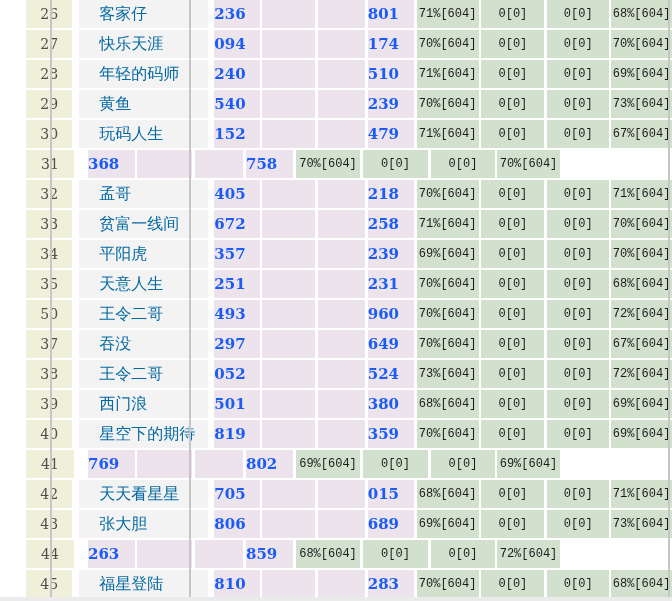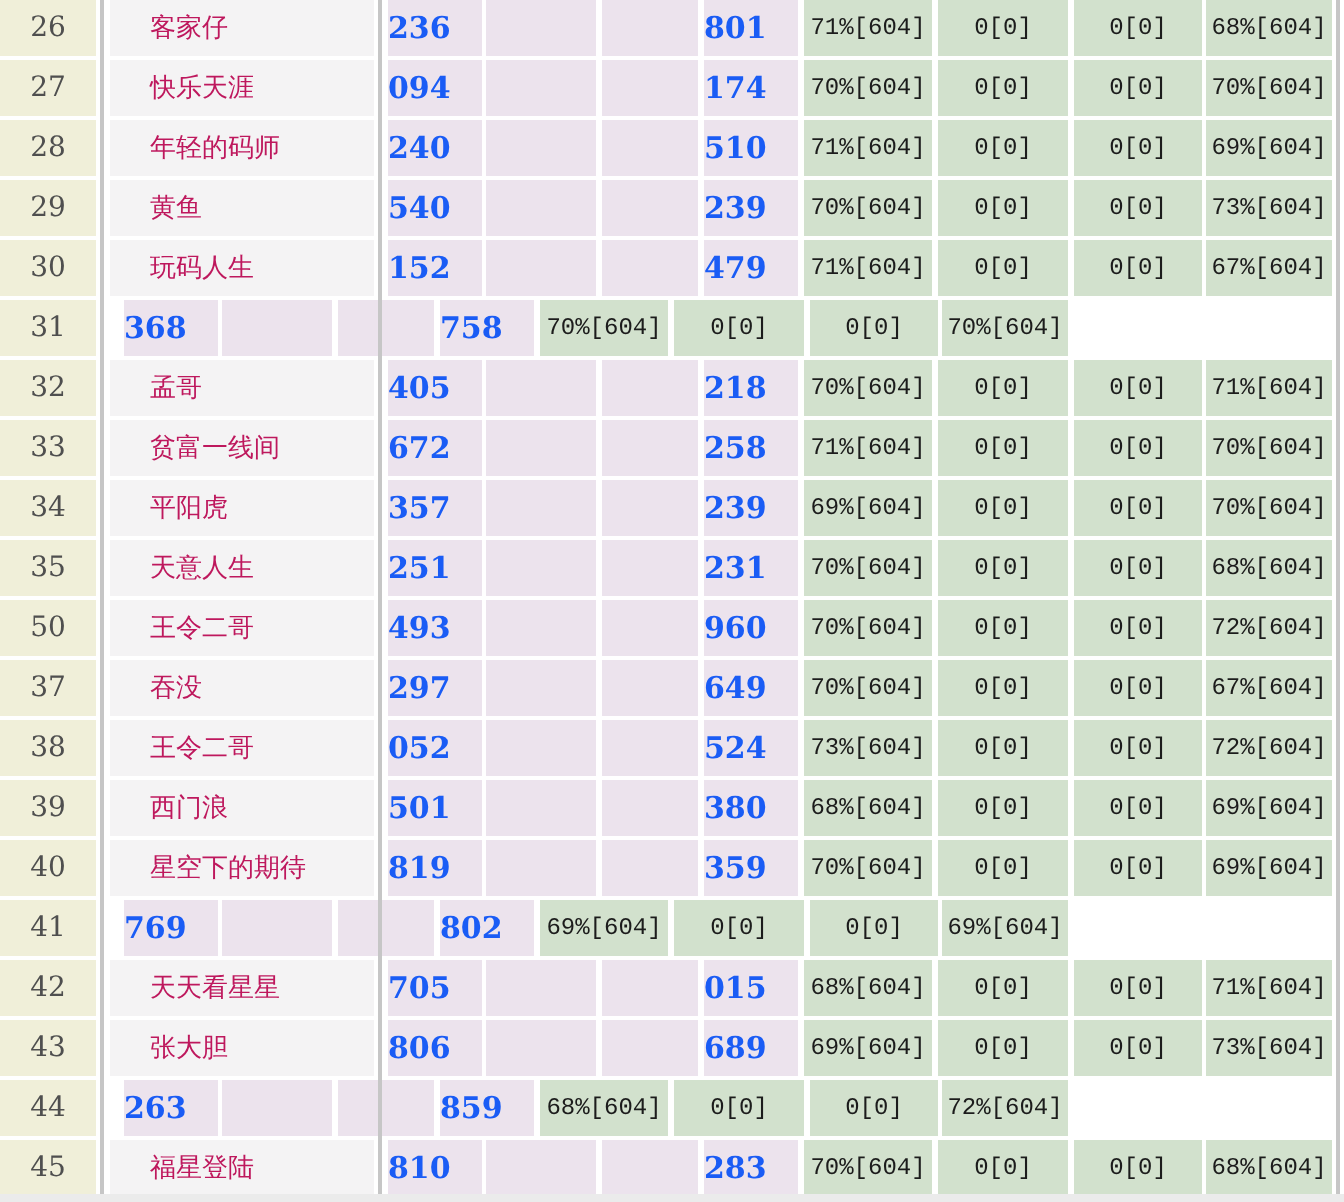--- a/index.html
+++ b/index.html
@@ -22,27 +22,28 @@
     overflow:hidden;
     white-space:nowrap;
   }
   .c-rownum{
     width:48px;
     background:#f0efd9;
     text-align:center;
     font-family:"DejaVu Serif","Liberation Serif",serif;
     font-size:14px;
     color:#4f4f4f;
+    margin-left:26px;
   }
   .c-name{
     width:132px;
     background:#f4f3f4;
     padding-left:20px;
-    font-size:13px;
-    color:#be185d;
+    font-size:16px;
+    color:#0369a1;
   }
   .c-lav{ background:#ece3ed; }
   .c-blue{
     background:#ece3ed;
     text-align:right;
     padding-right:17px;
     font-family:"DejaVu Serif","Liberation Serif",serif;
     font-weight:bold;
     font-size:15px;
     color:#1a5cf5;

